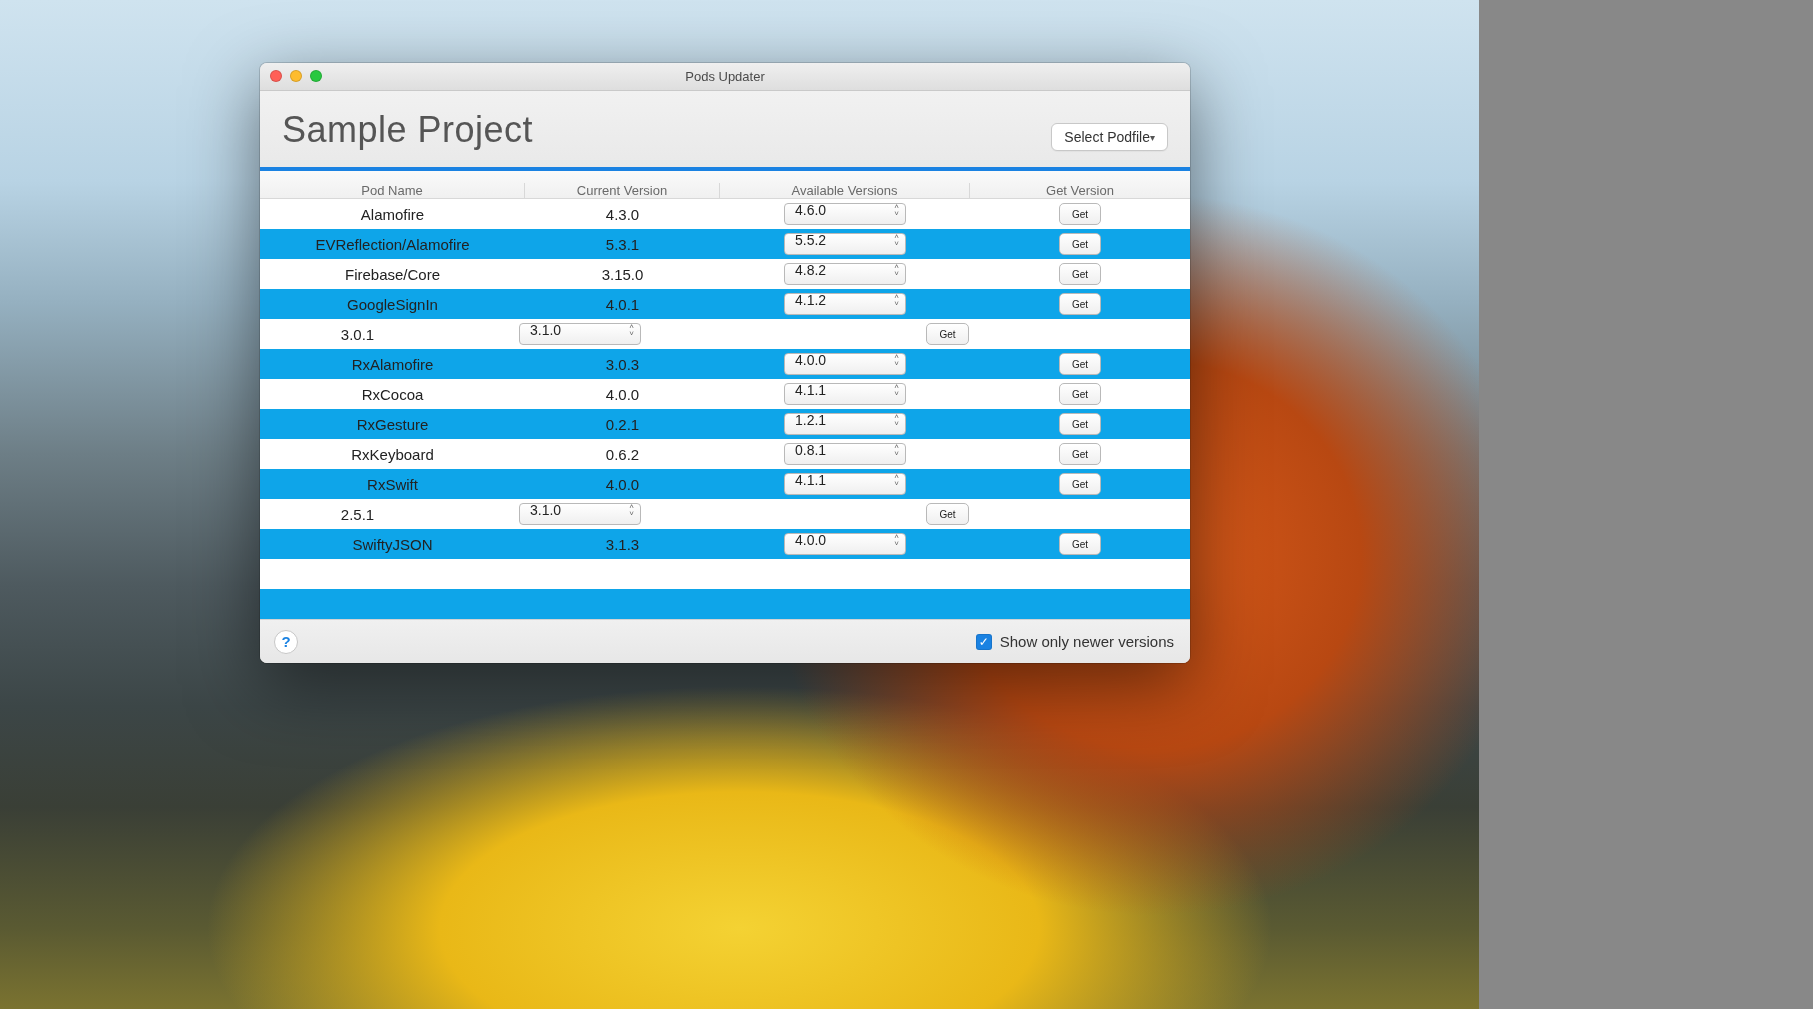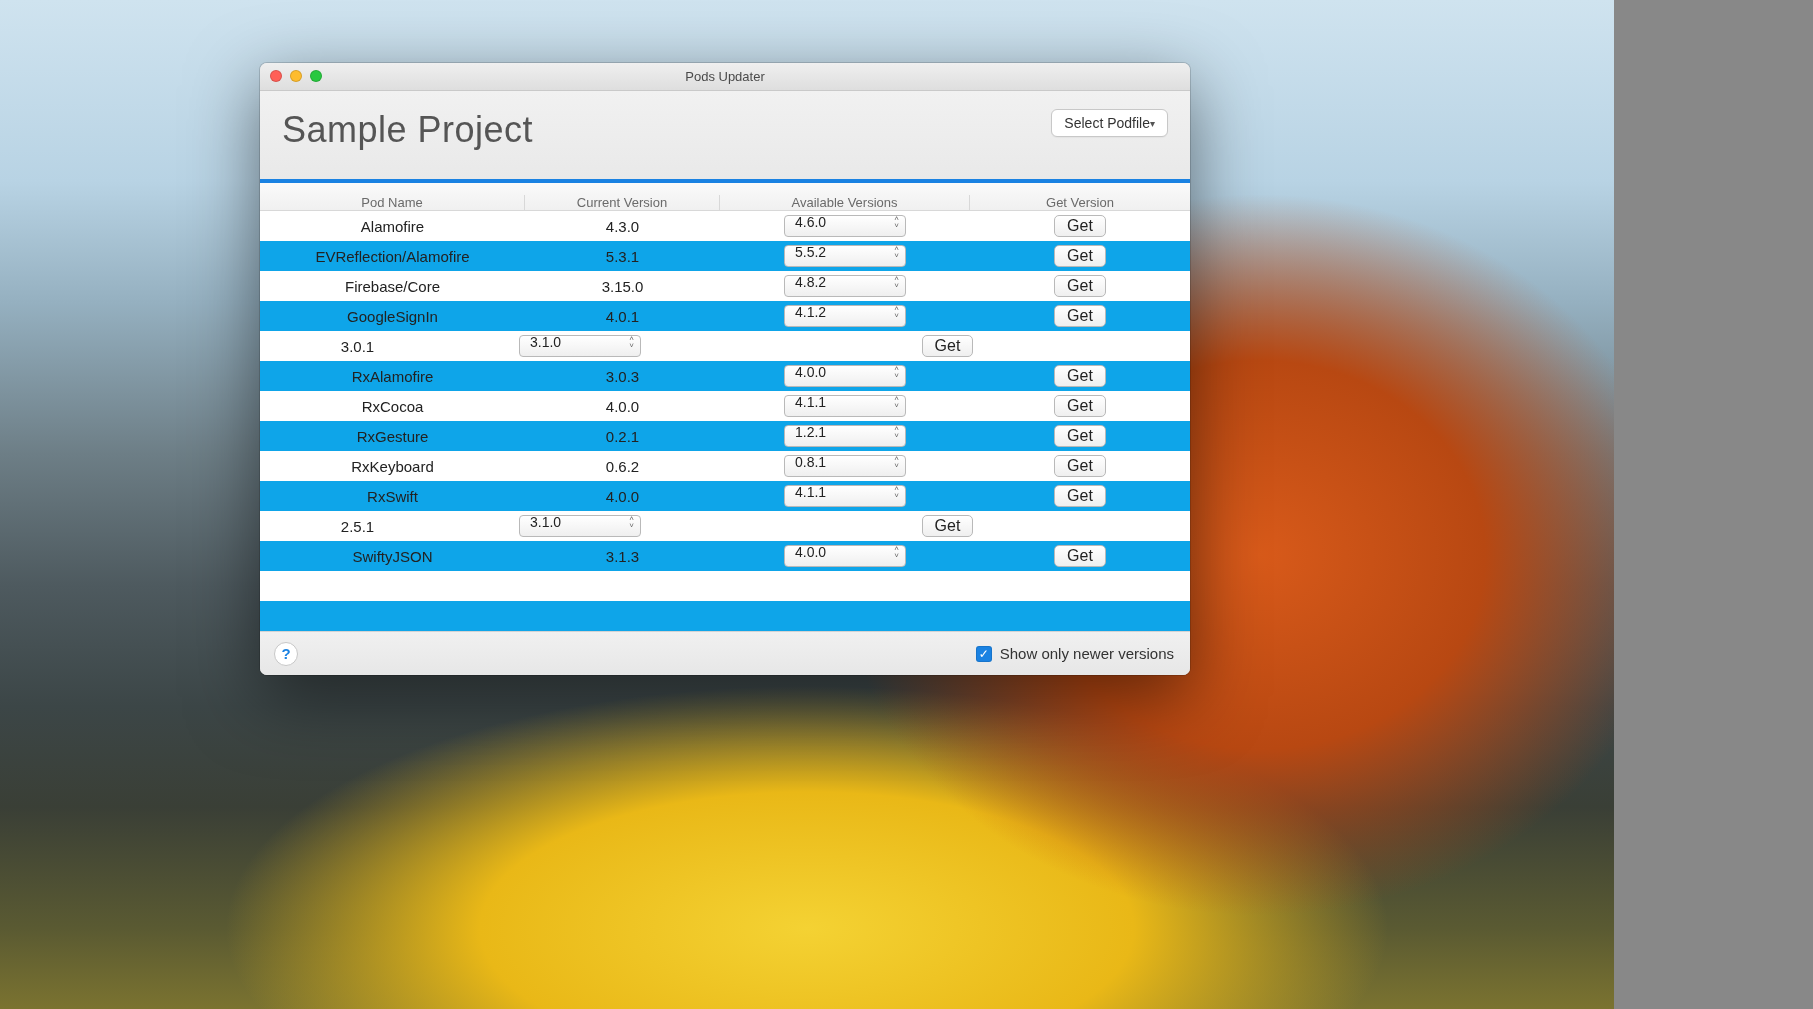--- a/index.html
+++ b/index.html
@@ -6,21 +6,21 @@
   html, body { width: 100%; height: 100%; }
   body {
     font-family: -apple-system, "Helvetica Neue", Helvetica, Arial, sans-serif;
     font-size: 13px;
     color: #333;
     overflow: hidden;
     background: #888;
   }
   .desktop {
     position: relative;
-    width: 1614px;
+    width: 1479px;
     height: 1009px;
     background:
       radial-gradient(ellipse 40% 55% at 78% 55%, #d85a1a 0%, #b84812 35%, rgba(184,72,18,0) 65%),
       radial-gradient(ellipse 45% 30% at 50% 92%, #f4d233 0%, #e9b817 45%, rgba(233,184,23,0) 80%),
       linear-gradient(180deg, #cfe3ef 0%, #b8d3e4 18%, #95b0c0 30%, #6d7e86 45%, #4e5a5f 58%, #3c4647 70%, #3a3f36 80%, #5a5a32 92%, #7b7330 100%);
   }
   .window {
     position: absolute;
     left: 260px;
     top: 63px;
@@ -44,23 +44,23 @@
     left: 10px; top: 7px;
     display: flex; gap: 8px;
   }
   .dot { width: 12px; height: 12px; border-radius: 50%; border: 0.5px solid rgba(0,0,0,0.15); }
   .dot.red { background: #ff5f57; }
   .dot.yellow { background: #febc2e; }
   .dot.green { background: #28c840; }
   .title-text { font-size: 13px; color: #4a4a4a; }
   .toolbar {
     display: flex;
-    align-items: flex-start;
+    align-items: flex-end;
     justify-content: space-between;
-    padding: 18px 22px 28px 22px;
+    padding: 18px 22px 16px 22px;
     background: linear-gradient(#f1f1f1,#e9e9e9);
   }
   .project-name {
     font-size: 36px;
     font-weight: 200;
     color: #555;
     letter-spacing: 0.5px;
   }
   .select-podfile {
     background: #fff;
@@ -132,21 +132,21 @@
     cursor: default;
   }
   .stepper {
     display: flex; flex-direction: column;
     line-height: 5px; font-size: 8px; color: #666;
     gap: 2px;
   }
   .get-btn {
     height: 22px;
     padding: 0 12px;
-    font-size: 16px;
+    font-size: 10px;
     color: #222;
     background: linear-gradient(#ffffff,#efefef);
     border: 1px solid #b9b9b9;
     border-radius: 5px;
     cursor: default;
   }
   .statusbar {
     height: 44px;
     background: linear-gradient(#f0f0f0,#e7e7e7);
     border-top: 1px solid #d3d3d3;

